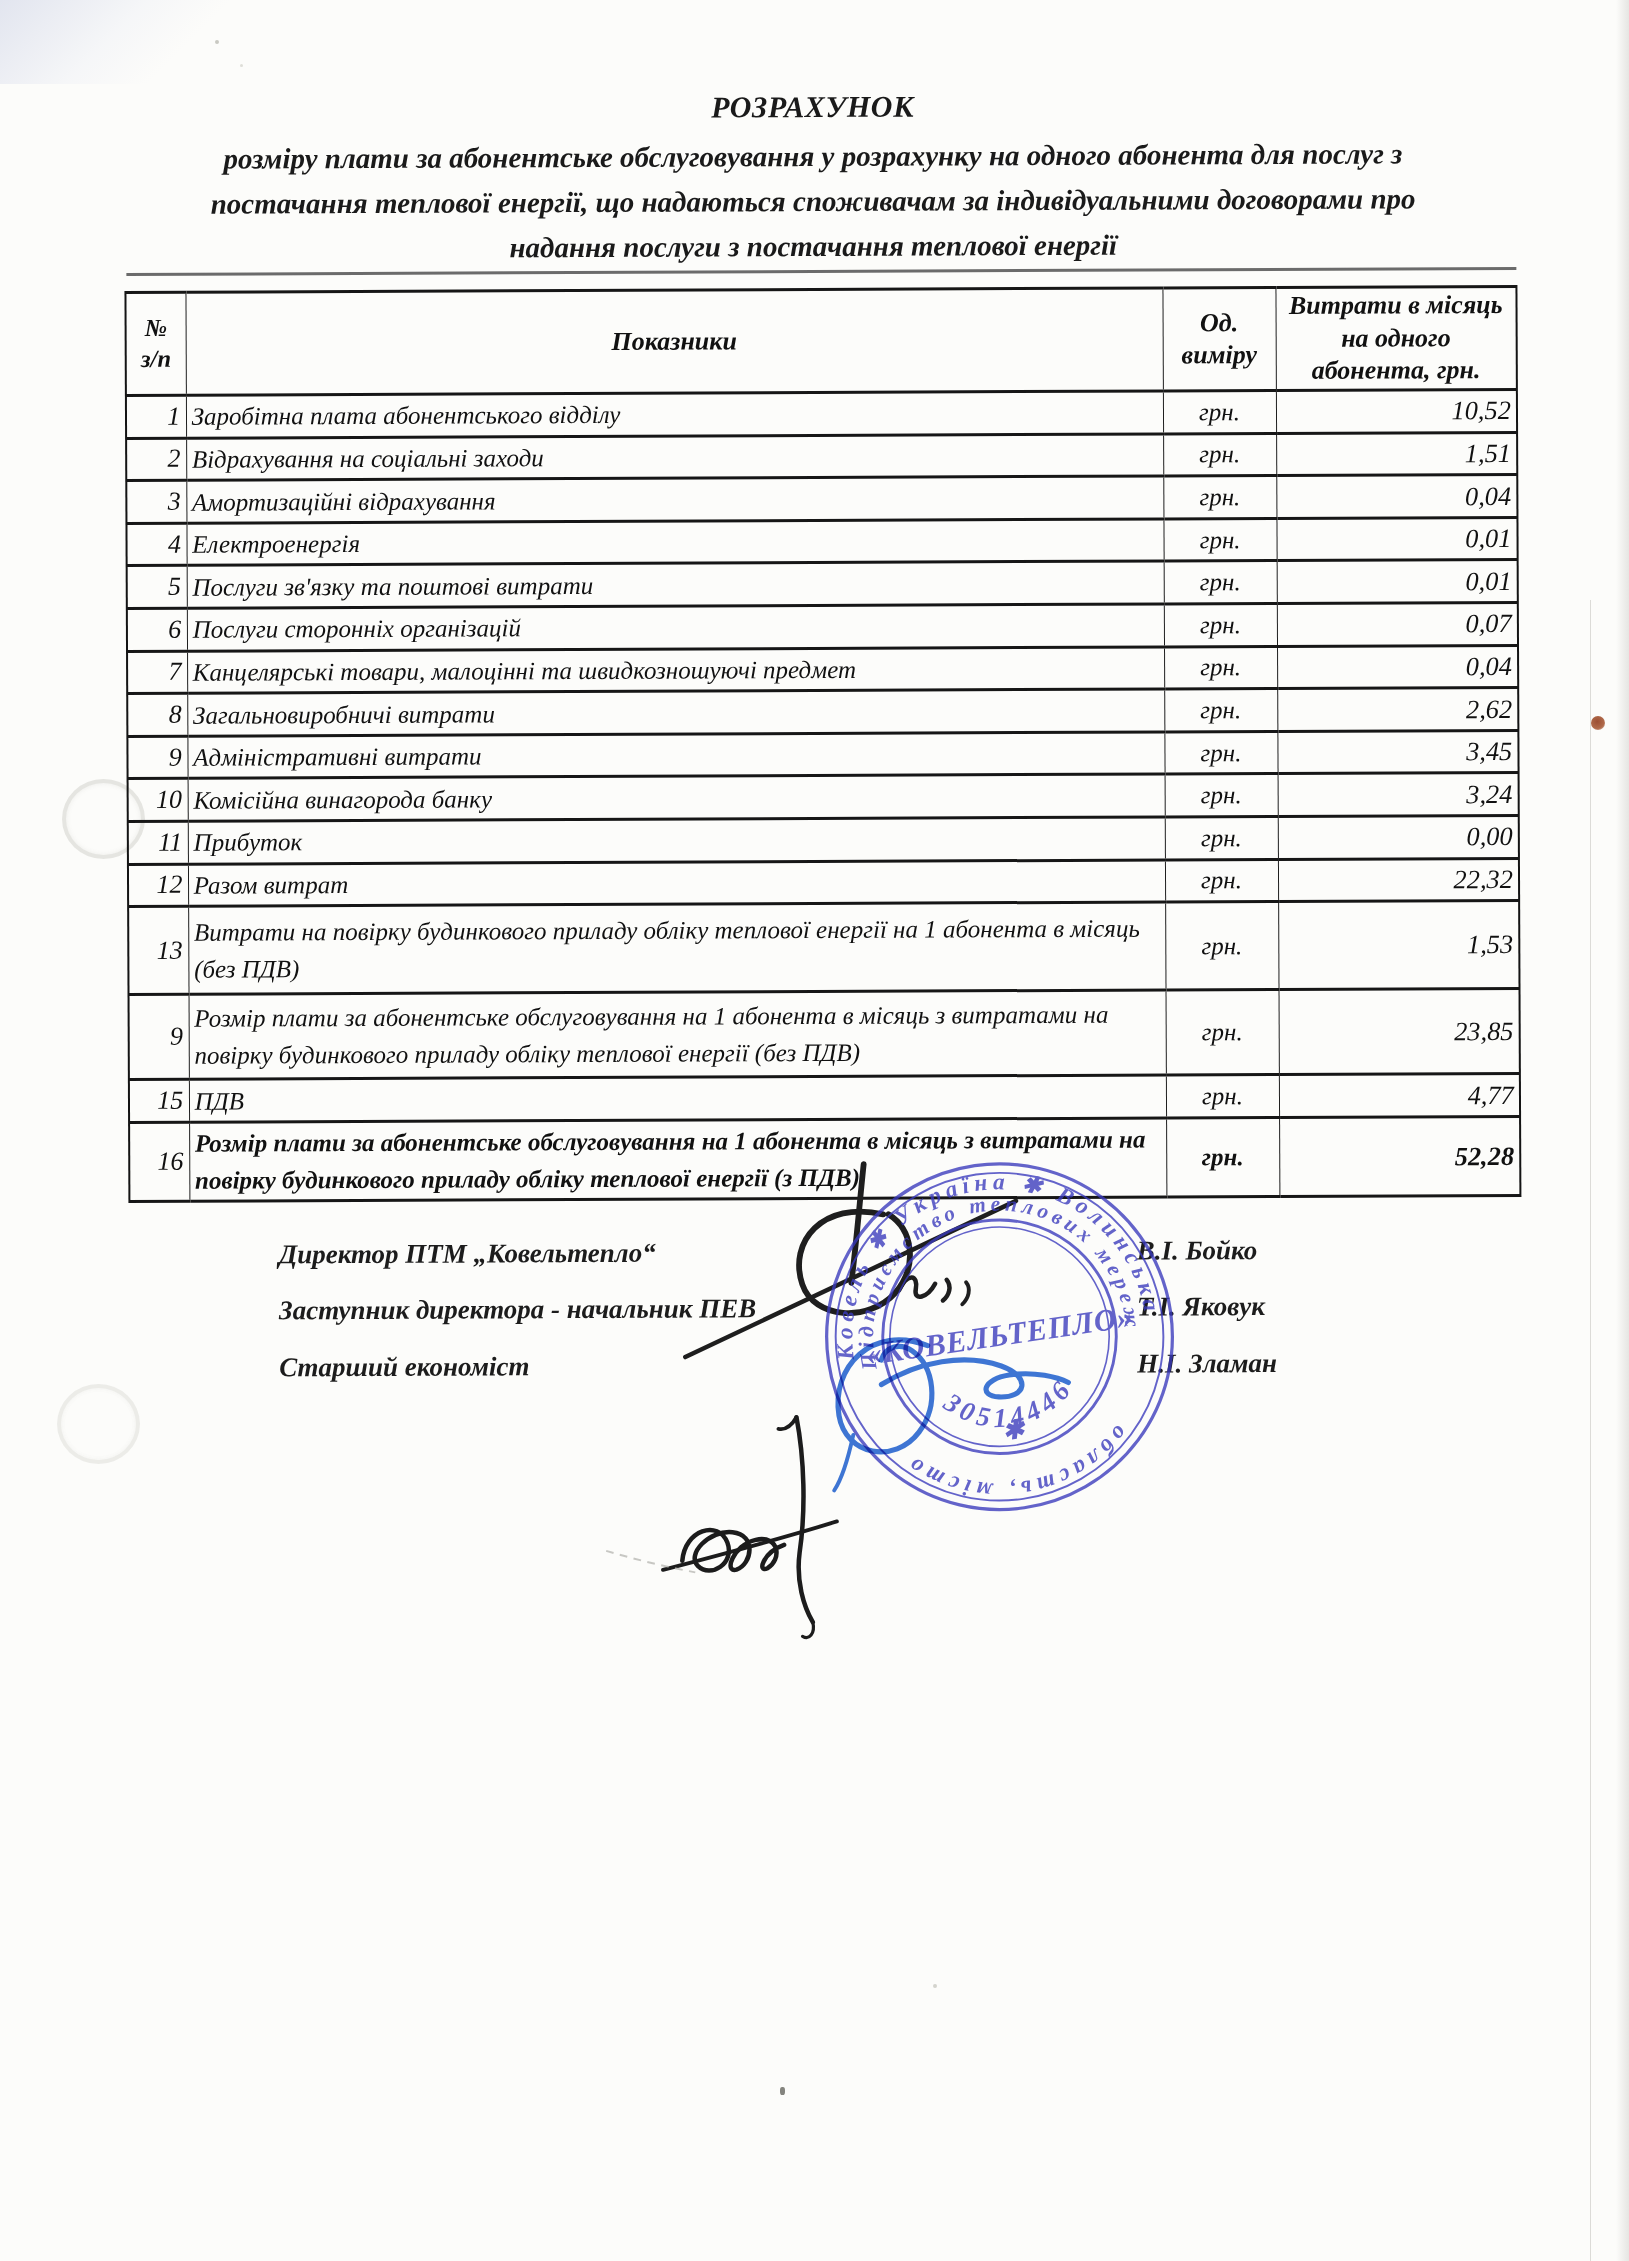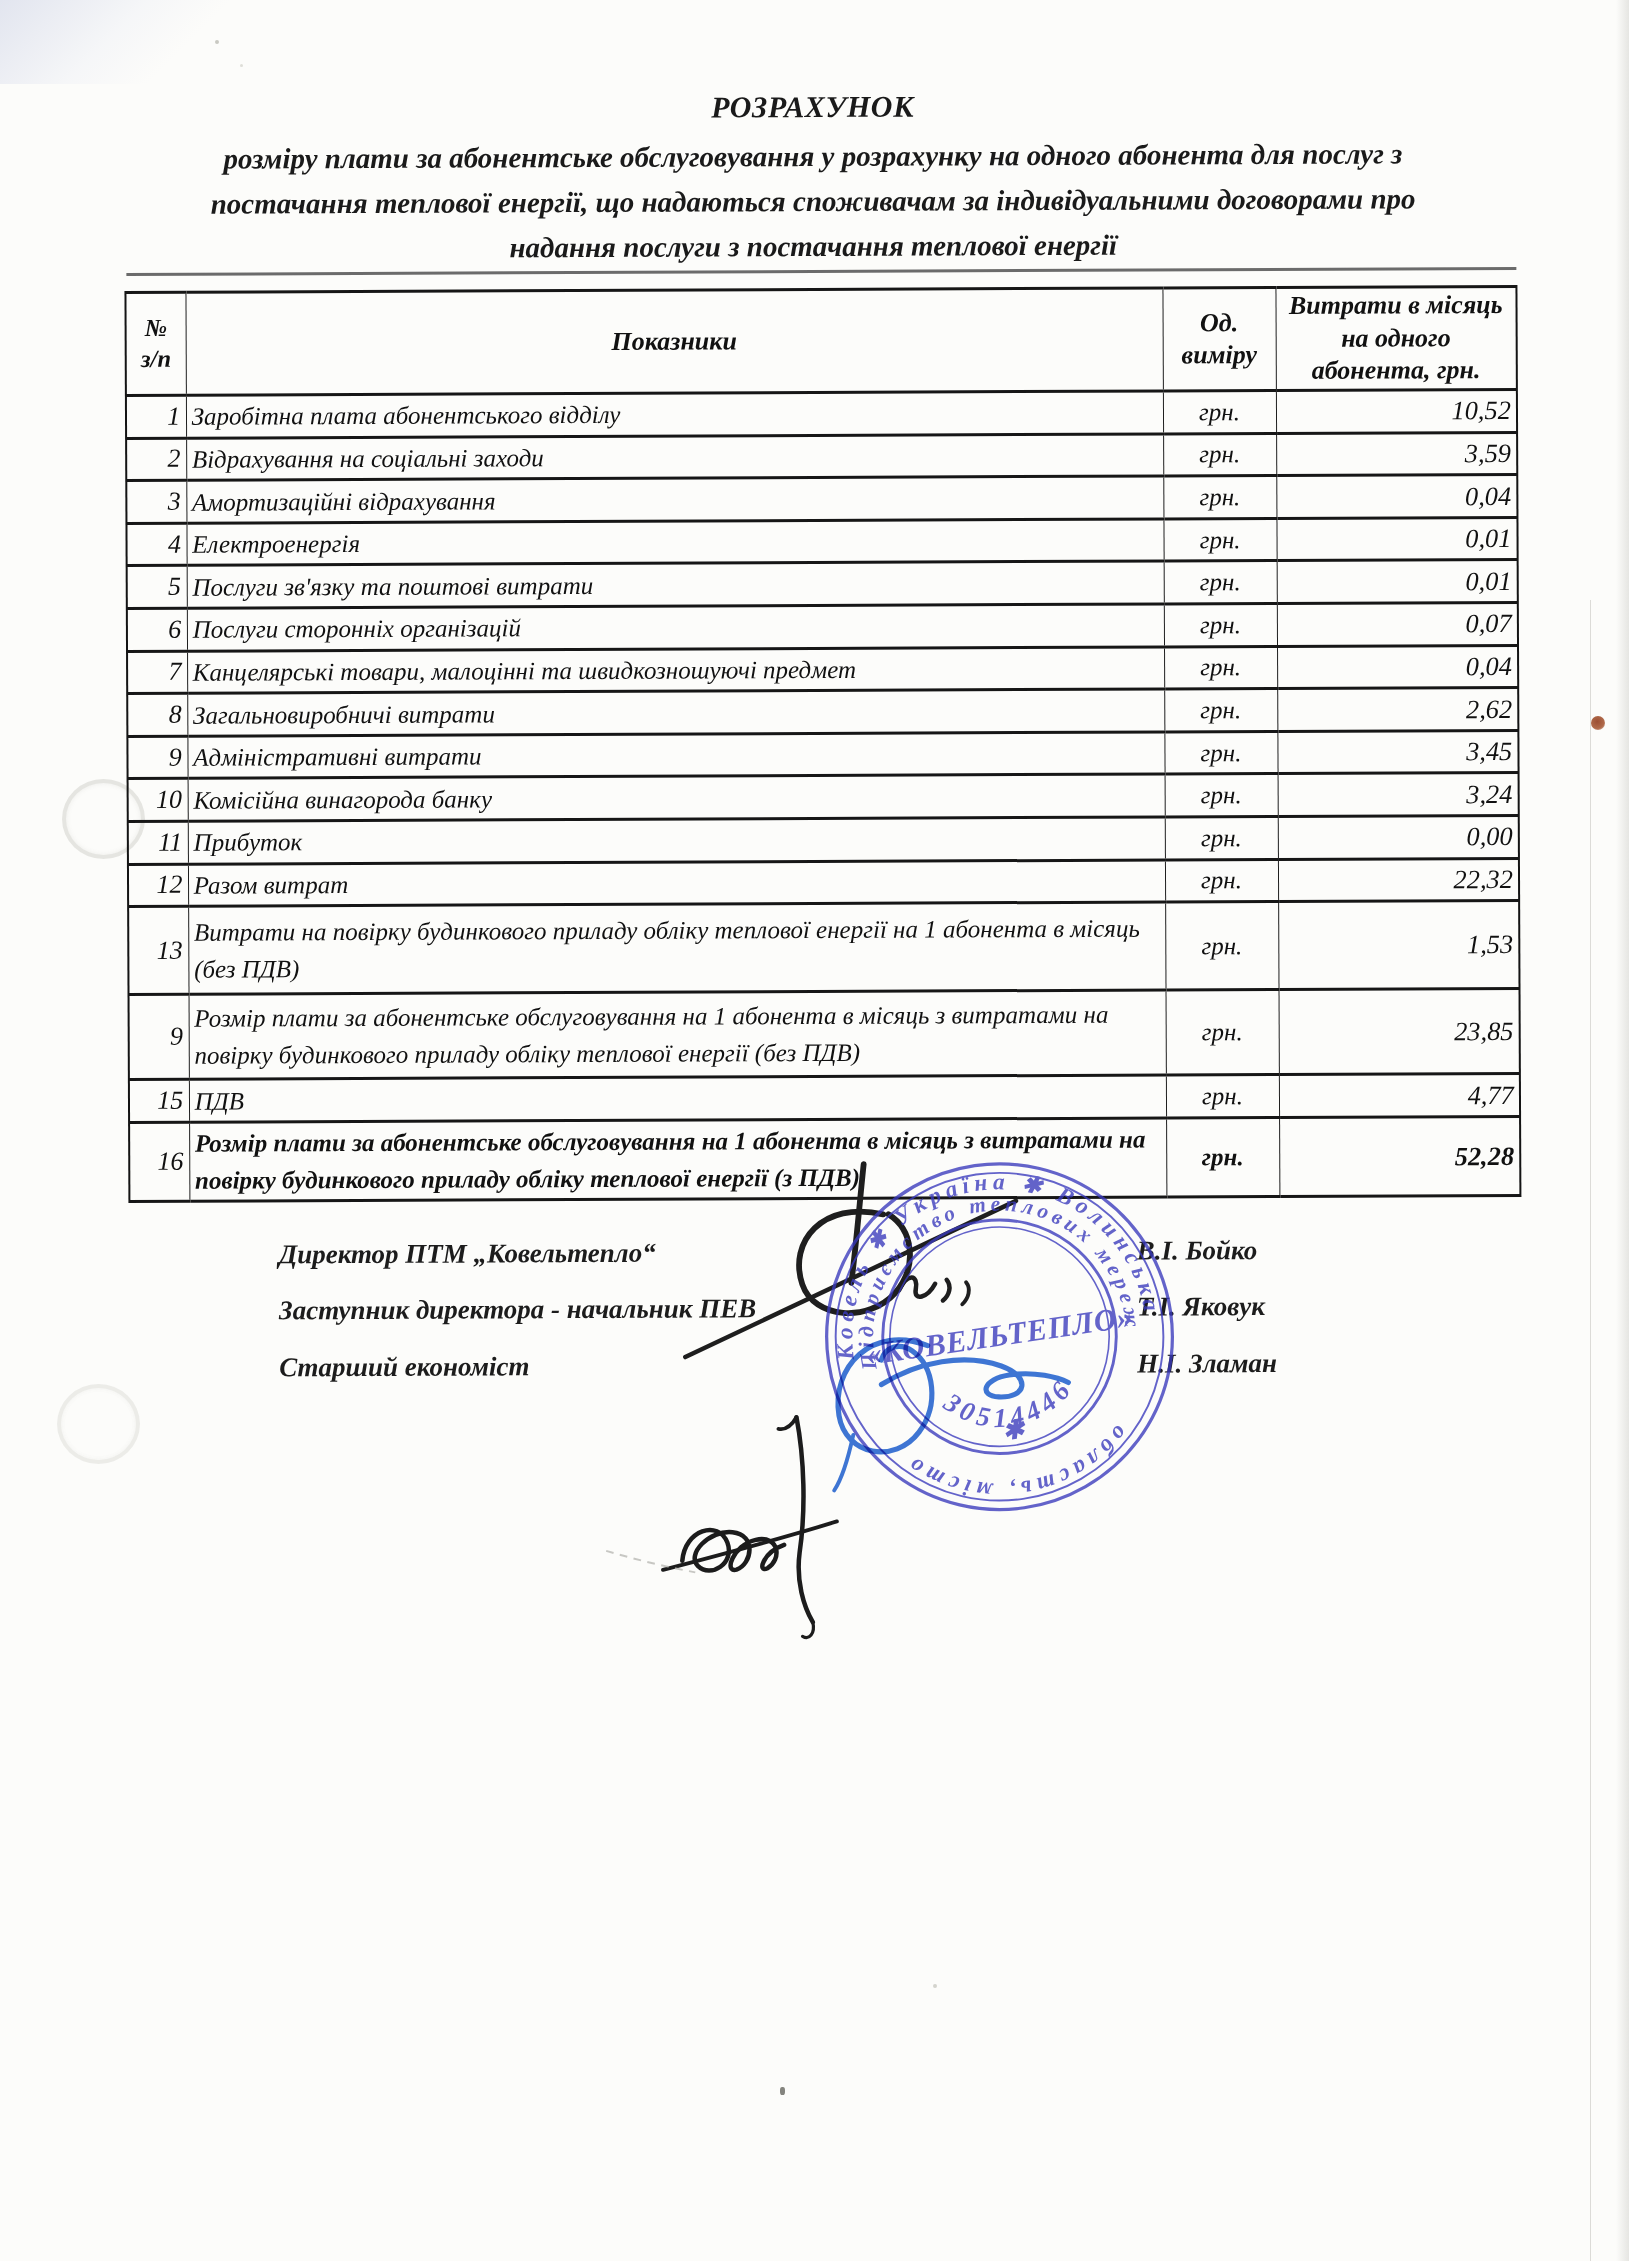--- a/index.html
+++ b/index.html
@@ -138,21 +138,21 @@
         <tr class="rh-s">
           <td class="c-num">1</td>
           <td class="c-ind">Заробітна плата абонентського відділу</td>
           <td class="c-unit">грн.</td>
           <td class="c-val">10,52</td>
         </tr>
         <tr class="rh-s">
           <td class="c-num">2</td>
           <td class="c-ind">Відрахування на соціальні заходи</td>
           <td class="c-unit">грн.</td>
-          <td class="c-val">3,59</td>
+          <td class="c-val">1,51</td>
         </tr>
         <tr class="rh-s">
           <td class="c-num">3</td>
           <td class="c-ind">Амортизаційні відрахування</td>
           <td class="c-unit">грн.</td>
           <td class="c-val">0,04</td>
         </tr>
         <tr class="rh-s">
           <td class="c-num">4</td>
           <td class="c-ind">Електроенергія</td>

